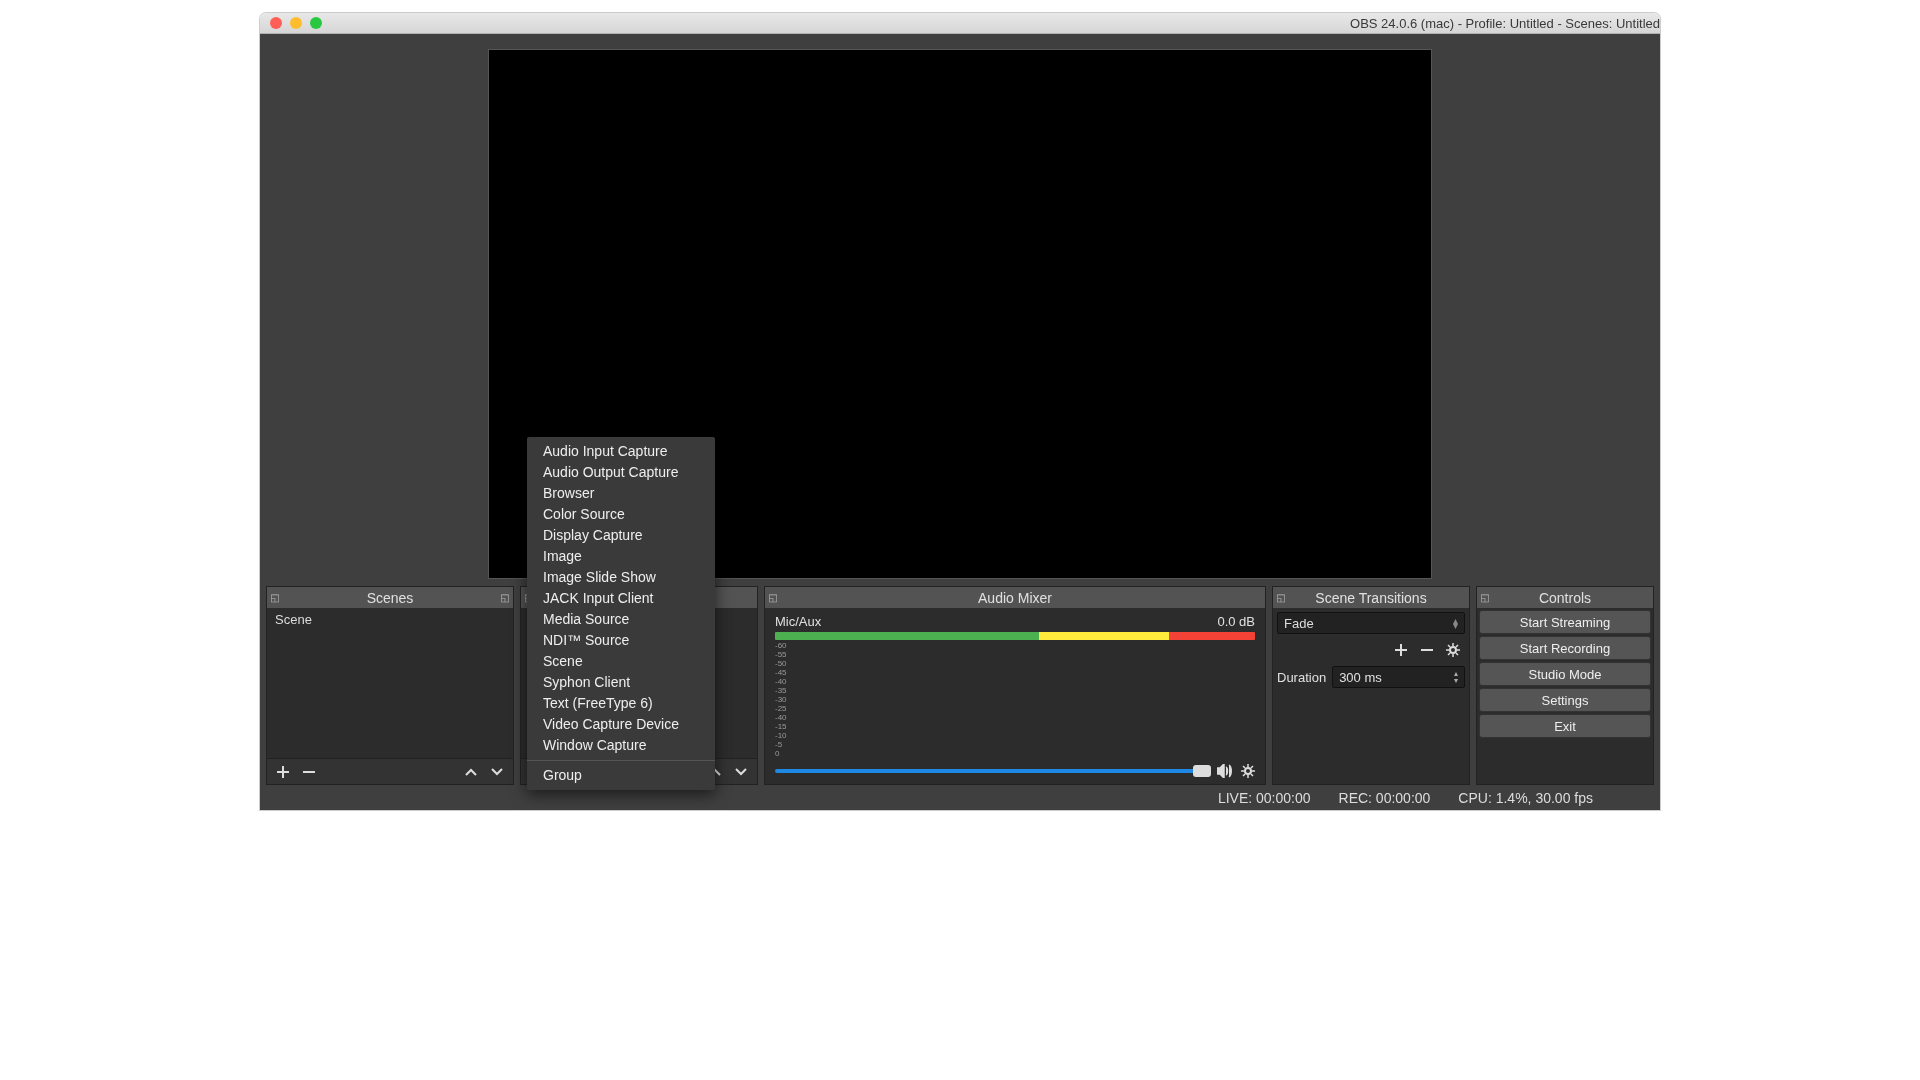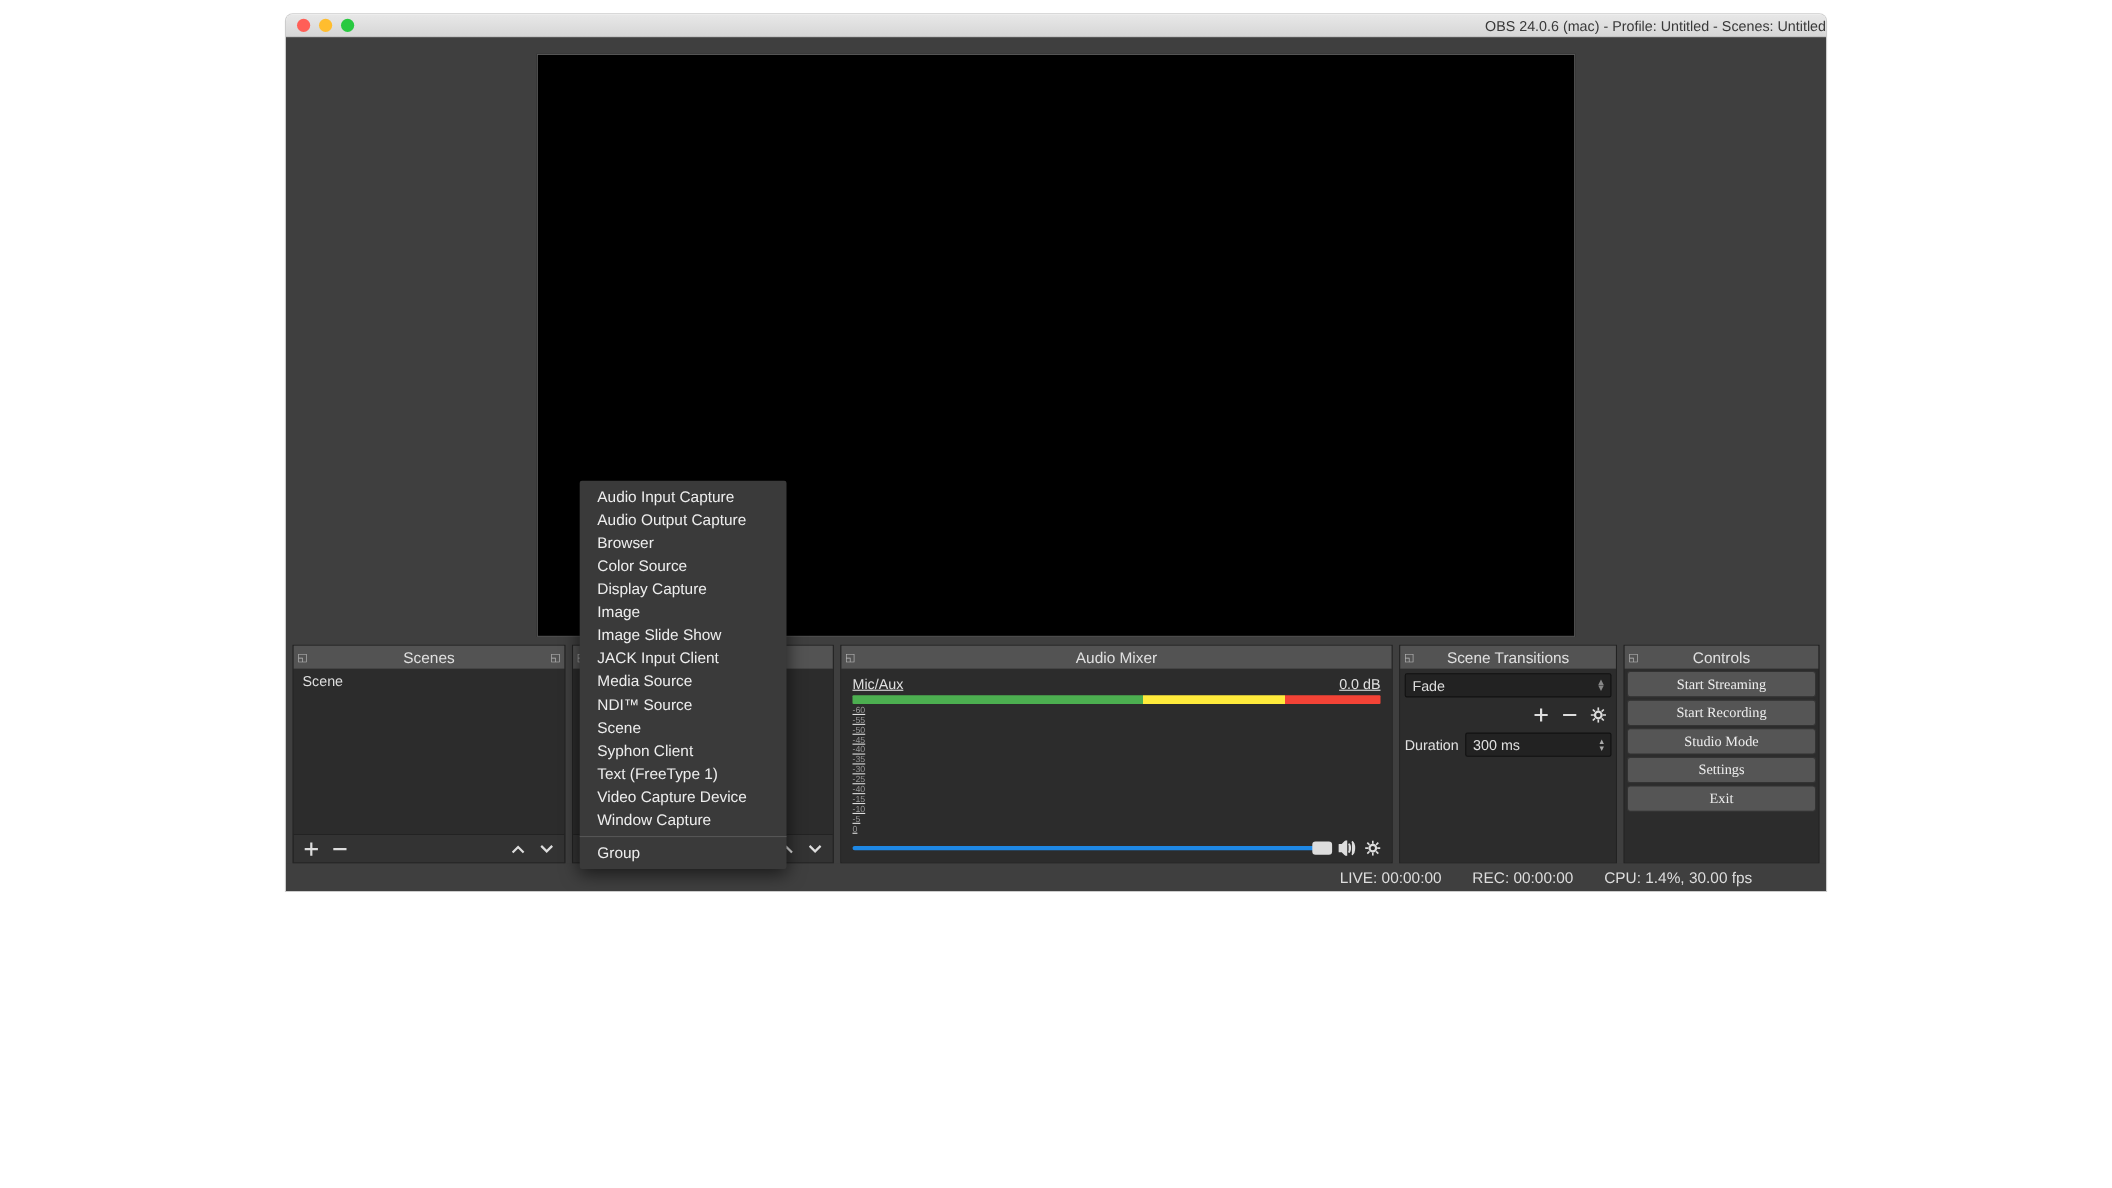--- a/index.html
+++ b/index.html
@@ -26,36 +26,36 @@
 .dock-header .popout { position: absolute; width: 12px; height: 12px; display: flex; align-items: center; justify-content: center; font-size: 10px; color: #bbb; cursor: pointer; }
 .dock-header .popout.left { left: 2px; }
 .dock-header .popout.right { right: 2px; }
 .dock-body { flex: 1; background: #2c2c2c; display: flex; flex-direction: column; position: relative; }
 .list-item { padding: 4px 8px; font-size: 13px; color: #ddd; }
 .toolbar { height: 26px; display: flex; align-items: center; gap: 6px; padding: 0 6px; border-top: 1px solid #222; }
 .toolbar.split { justify-content: space-between; }
 .toolbar-group { display: flex; gap: 6px; align-items: center; }
 .icon-btn { width: 20px; height: 20px; display: flex; align-items: center; justify-content: center; color: #ddd; cursor: pointer; font-size: 16px; }
 .hint-text { padding: 8px 10px; color: #ccc; font-size: 14px; line-height: 1.3; }
-.mixer-channel { padding: 6px 10px; text-decoration: underline; }
+.mixer-channel { padding: 6px 10px; }
 .mixer-top { display: flex; justify-content: space-between; font-size: 13px; }
 .meter { height: 8px; background: linear-gradient(to right, #4caf50 0%, #4caf50 55%, #ffeb3b 55%, #ffeb3b 82%, #f44336 82%, #f44336 100%); margin-top: 3px; border-radius: 1px; position: relative; }
 .meter-ticks { display: flex; justify-content: space-between; font-size: 8px; color: #999; margin-top: 1px; flex-direction: column; }
 .slider-row { display: flex; align-items: center; gap: 6px; margin-top: 6px; }
 .slider-track { flex: 1; height: 4px; background: #1e88e5; border-radius: 2px; position: relative; }
 .slider-thumb { position: absolute; right: 0; top: -4px; width: 18px; height: 12px; background: #ddd; border-radius: 3px; }
 .vol-icon, .gear-icon { color: #ddd; cursor: pointer; font-size: 14px; }
 .transitions-body { padding: 4px; }
 .combo { background: #222; border: 1px solid #111; border-radius: 2px; height: 22px; display: flex; align-items: center; justify-content: space-between; padding: 0 6px; font-size: 13px; color: #ddd; }
 .combo .chev { color: #888; font-size: 10px; display:flex; flex-direction:column; line-height:5px; }
 .trans-toolbar { display: flex; justify-content: flex-end; gap: 6px; padding: 6px 2px; }
 .duration-row { display: flex; align-items: center; gap: 6px; font-size: 13px; }
 .spin { background: #222; border: 1px solid #111; border-radius: 2px; height: 22px; display: flex; align-items: center; padding: 0 6px; flex: 1; justify-content: space-between; }
 .spin .arrows { display: flex; flex-direction: column; font-size: 8px; color: #aaa; line-height: 7px; }
-.ctrl-btn { background: #555; border: 1px solid #333; border-radius: 3px; height: 24px; display: flex; align-items: center; justify-content: center; font-size: 13px; color: #eee; margin-bottom: 2px; cursor: pointer; font-family: Liberation Serif, serif; }
+.ctrl-btn { background: #555; border: 1px solid #333; border-radius: 3px; height: 24px; display: flex; align-items: center; justify-content: center; font-size: 13px; color: #eee; margin-bottom: 2px; cursor: pointer; }
 .statusbar { height: 32px; display: flex; align-items: center; justify-content: flex-end; gap: 28px; padding: 0 67px 0 0; font-size: 14px; color: #ddd; background:#3f3f3f; }
 .context-menu { position: absolute; left: 267px; top: 403px; width: 188px; background: #3a3a3a; box-shadow: 0 4px 16px rgba(0,0,0,0.6); padding: 4px 0; z-index: 100; border-radius: 2px; }
 .menu-item { padding: 1px 16px; font-size: 14px; color: #eee; cursor: pointer; line-height: 19px; }
 .menu-sep { height: 1px; background: #555; margin: 4px 0; }
 svg { display: block; }
 </style>
 </head>
 <body>
 
 <div class="window-frame">
@@ -278,21 +278,21 @@
       <div class="menu-item">Browser</div>
       <div class="menu-item">Color Source</div>
       <div class="menu-item">Display Capture</div>
       <div class="menu-item">Image</div>
       <div class="menu-item">Image Slide Show</div>
       <div class="menu-item">JACK Input Client</div>
       <div class="menu-item">Media Source</div>
       <div class="menu-item">NDI™ Source</div>
       <div class="menu-item">Scene</div>
       <div class="menu-item">Syphon Client</div>
-      <div class="menu-item">Text (FreeType 1)</div>
+      <div class="menu-item">Text (FreeType 6)</div>
       <div class="menu-item">Video Capture Device</div>
       <div class="menu-item">Window Capture</div>
       <div class="menu-sep"></div>
       <div class="menu-item">Group</div>
     </div>
 
   </div>
 </div>
 
 </body></html>

